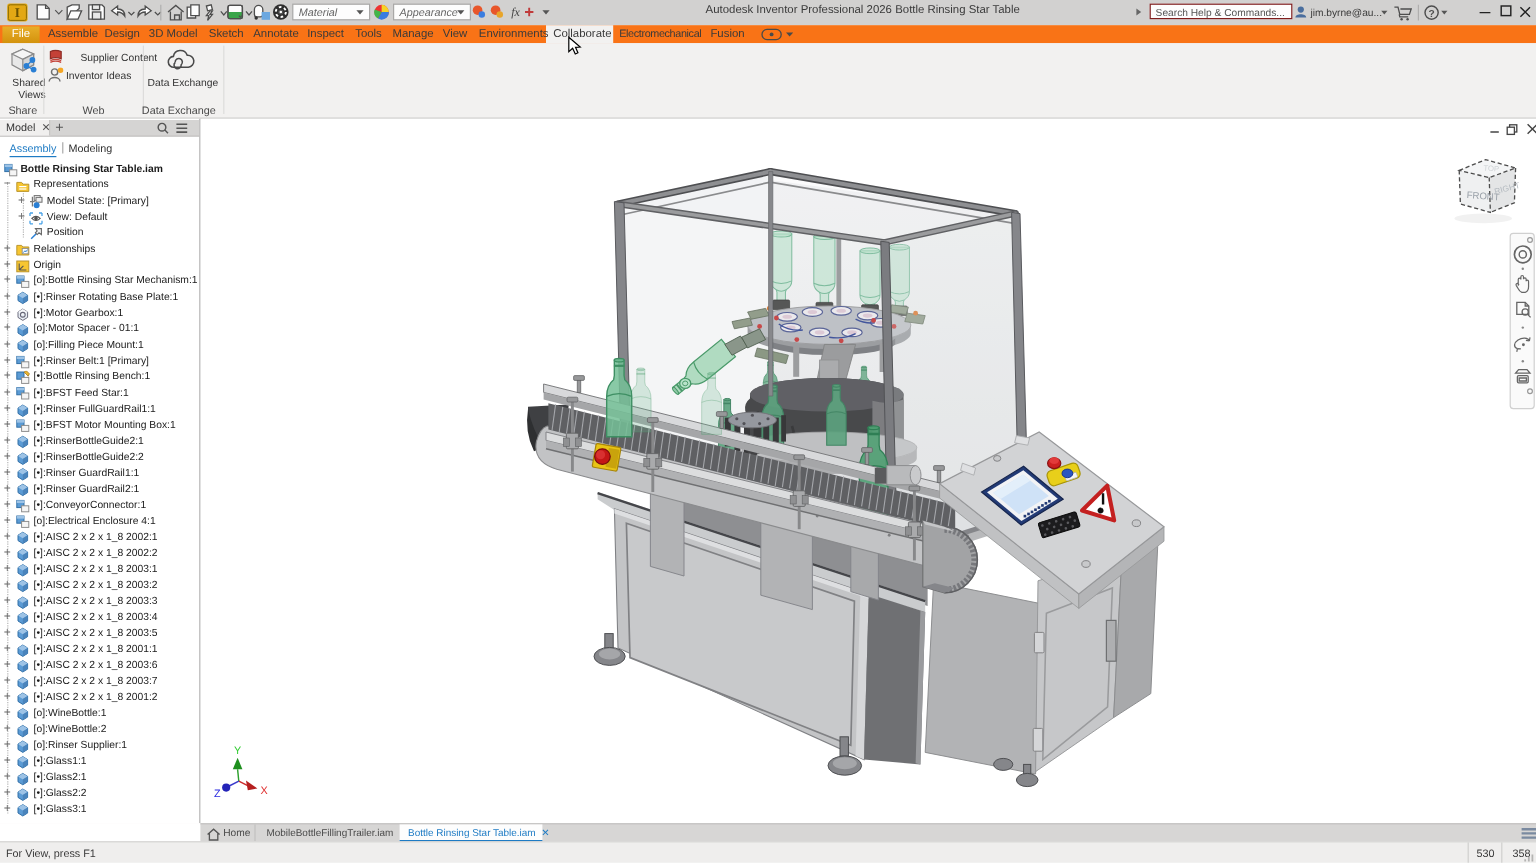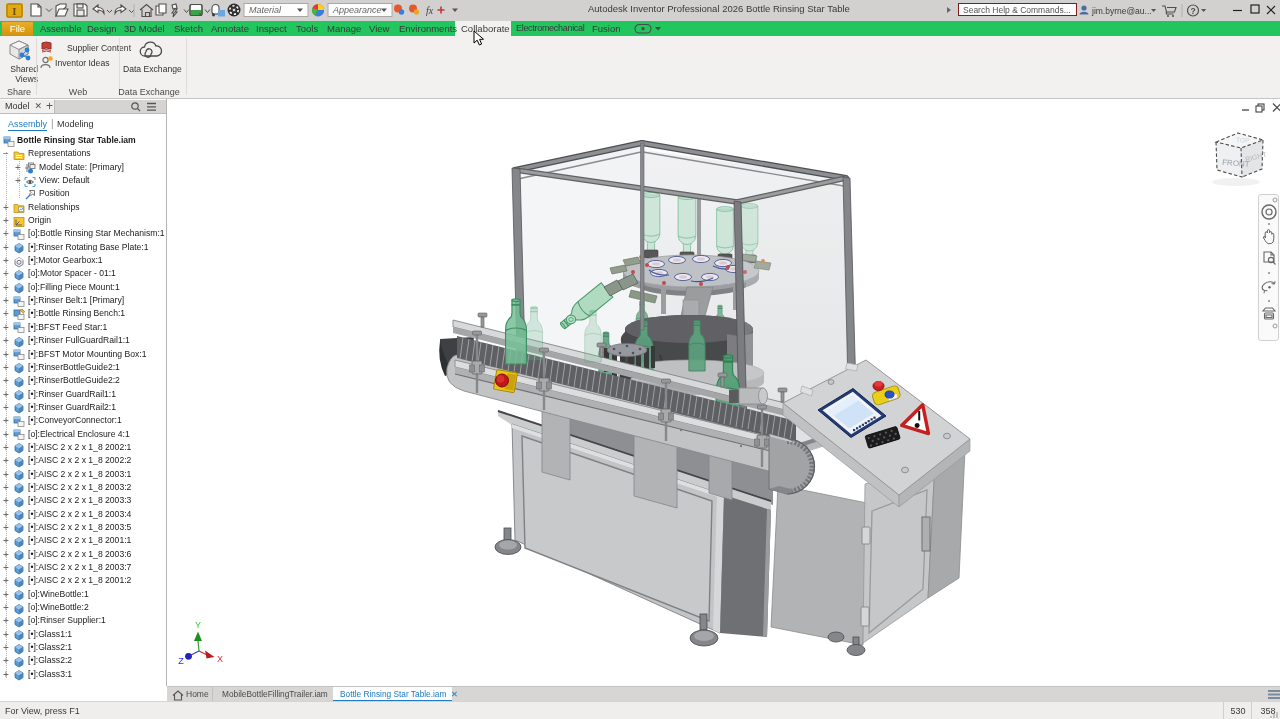--- a/index.html
+++ b/index.html
@@ -3,21 +3,21 @@
 <meta charset="utf-8">
 <style>
 *{margin:0;padding:0;box-sizing:border-box;}
 html,body{width:1280px;height:719px;overflow:hidden;font-family:"Liberation Sans",sans-serif;}
 #app{position:relative;width:1280px;height:719px;background:#f2f1f0;}
 
 #titlebar{position:absolute;left:0;top:0;width:1280px;height:21px;background:#d2d1d0;}
 #titletext{position:absolute;top:3px;left:588px;font-size:9.5px;color:#3a3a3a;}
 #searchbox{position:absolute;left:958px;top:2.5px;width:119px;height:13px;background:#fdfdfd;border:1px solid #7f1d1d;font-size:8.5px;color:#555;padding:1px 4px;}
 
-#ribtabs{position:absolute;left:0;top:21px;width:1280px;height:15px;background:#22c55e;font-size:9.5px;color:#3a3a3a;}
+#ribtabs{position:absolute;left:0;top:21px;width:1280px;height:15px;background:#f97316;font-size:9.5px;color:#3a3a3a;}
 .rtab{position:absolute;top:0;height:15px;line-height:15px;}
 #filetab{position:absolute;left:2px;top:1px;width:31px;height:14px;background:linear-gradient(#e8ae2a,#d3920c);color:#fff;text-align:center;line-height:14px;font-size:9.5px;}
 #activetab{position:absolute;left:455px;top:0;width:56px;height:15px;background:#f2f1f0;}
 
 #ribbon{position:absolute;left:0;top:36px;width:1280px;height:63px;background:#f2f1f0;border-bottom:1px solid #c6c5c4;}
 .rsep{position:absolute;top:2px;width:1px;height:57px;background:#dddcdb;}
 .glabel{position:absolute;top:51px;font-size:9px;color:#4a4a4a;text-align:center;}
 .rtext{font-size:8.6px;color:#333;}
 
 #main{position:absolute;left:0;top:99px;width:1280px;height:587px;background:#fff;}
@@ -733,21 +733,21 @@
               <path d="M7 1 l3.5 3.5 1 -2 -2.5 -2.5 z" fill="#e8b531" stroke="#a8812a" stroke-width="0.7"></path>
             </g>
           <g id="i-gear">
               <path d="M2 4 L6 1.5 L10 4 L10 8.5 L6 11 L2 8.5 Z" fill="#e9eef5" stroke="#667" stroke-width="0.8"></path>
               <path d="M2 4 L6 1.5 L10 4 L6 6.5 Z" fill="#f6f8fb"></path>
               <circle cx="6" cy="6.3" r="2" fill="none" stroke="#667" stroke-width="0.9"></circle>
             </g>
         </defs>
       </svg>
       <div id="bheader">
-        <div style="position:absolute;left:0;top:0;width:55px;height:13px;background:#f0efee;border-right:1px solid #bdbcbb;font-size:9px;color:#333;padding:1px 0 0 5px">Model&nbsp;&nbsp;<span style="color:#555">✕</span></div>
+        <div style="position:absolute;left:0;top:0;width:42px;height:13px;background:#f0efee;border-right:1px solid #bdbcbb;font-size:9px;color:#333;padding:1px 0 0 5px">Model&nbsp;&nbsp;<span style="color:#555">✕</span></div>
         <div style="position:absolute;left:46px;top:-1px;font-size:12px;color:#555">+</div>
         <svg width="30" height="14" style="position:absolute;left:130px;top:0">
           <circle cx="5" cy="6" r="3.2" fill="none" stroke="#555" stroke-width="1.2"></circle>
             <path d="M7.4 8.4 l2.6 2.6" stroke="#555" stroke-width="1.2"></path>
           <path d="M17 3.5 h9 M17 6.8 h9 M17 10.1 h9" stroke="#555" stroke-width="1.3"></path>
         </svg>
       </div>
       <div id="btoggle">
         <span style="position:absolute;left:8px;top:5px;color:#1e7bc4;border-bottom:1px solid #1e7bc4;padding-bottom:1px">Assembly</span>
         <span style="position:absolute;left:51px;top:4px;color:#999;font-size:10px">|</span>

